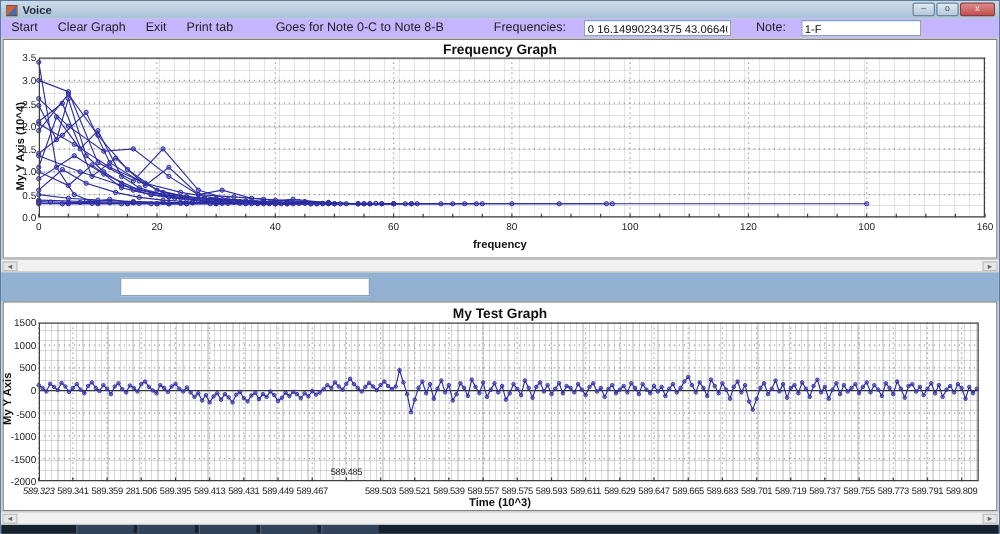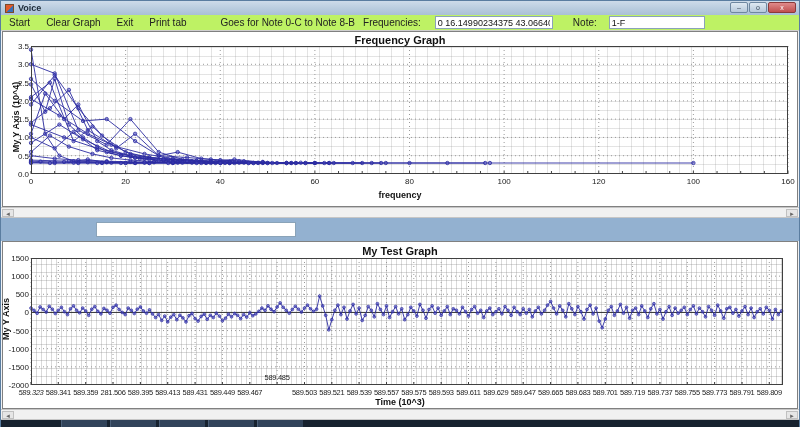--- a/index.html
+++ b/index.html
@@ -12,24 +12,24 @@
   .app-icon { width:9px; height:9px; margin:0 4px 0 4px;
     background:linear-gradient(135deg,#e05a2b 0 50%,#3a6fb5 50% 100%); border:1px solid #7a4a2a; }
   .title-text { font-size:9px; font-weight:bold; color:#1d2b38; }
   .winbtns { position:absolute; right:3px; top:1px; display:flex; gap:1px; }
   .winbtn { width:18px; height:11px; font-size:7px; line-height:10px; text-align:center;
     color:#fff; border:1px solid #6e87a0; border-radius:2px;
     background:linear-gradient(#dfe9f2,#b6c8da); color:#3a4a5a; }
   .winbtn.close { background:linear-gradient(#e08a8a,#c0504f); border-color:#8a3a3a; color:#fff; width:28px; }
 
   
-  .menubar { position:absolute; left:0; top:14px; width:100%; height:16px; background:#bef264;
+  .menubar { position:absolute; left:0; top:14px; width:100%; height:16px; background:#c4b5fd;
     border-bottom:1px solid #cfcfcf; display:flex; align-items:center; font-size:10px; color:#222; }
   .menu-item { padding:1px 8px; cursor:default; }
-  .mb-label { padding:1px 4px; color:#222; }
+  .mb-label { padding:1px 4px; color:#222;margin-left:32px; }
   .mb-label.range { margin-left:22px; }
   .mb-input { height:13px; border:1px solid #8aa3b8; font-size:9px; padding:0 2px;
     font-family:"Liberation Sans", sans-serif; color:#111; background:#fff; }
   .freq-input { width:118px; margin-left:10px; }
   .note-input { width:96px; margin-left:8px; }
   .note-label { margin-left:16px; }
 
   
   .panel { position:absolute; background:#fff; border:1px solid #808080; }
   .panel1 { left:1px; top:30px; width:796px; height:176px; }

